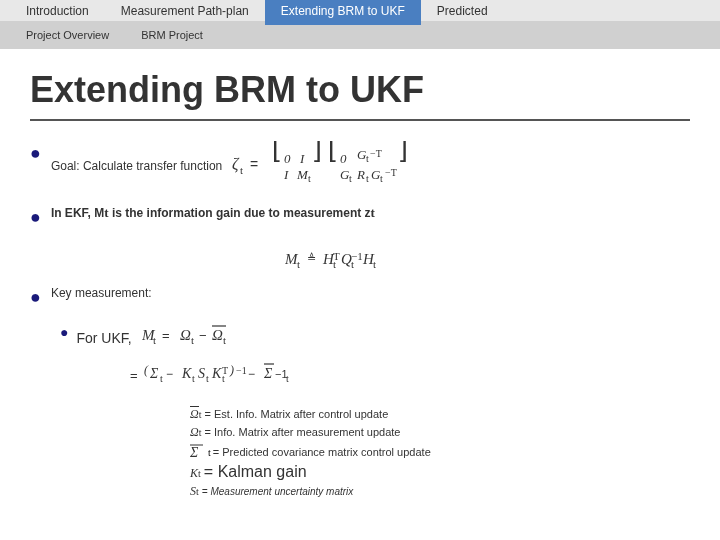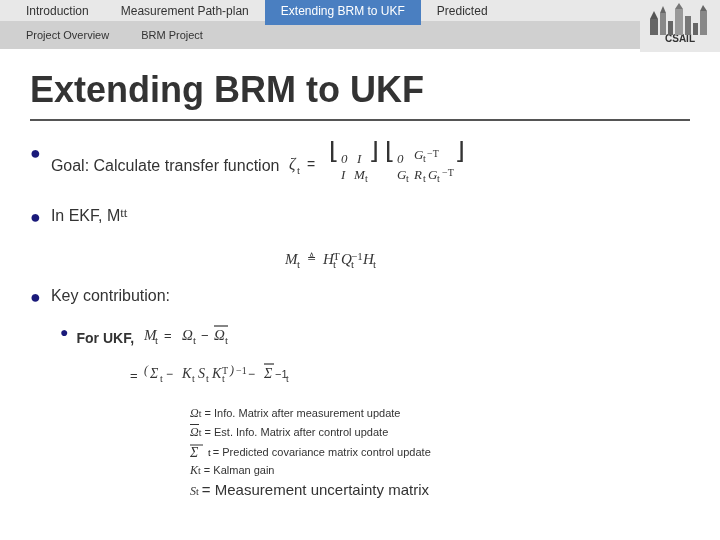--- a/index.html
+++ b/index.html
@@ -87,34 +87,33 @@
       margin-bottom: 14px;
     }
     .bullet {
       color: #1a1a7a;
       font-size: 18px;
       margin-right: 10px;
       margin-top: 2px;
       flex-shrink: 0;
     }
     .bullet-text {
-      font-size: 16px;
+      font-size: 12px;
       color: #333;
       line-height: 1.4;
     }
     .sub-bullet {
       color: #1a1a7a;
       font-size: 14px;
       margin-right: 8px;
       margin-top: 2px;
     }
     .sub-bullet-text {
       font-size: 14px;
       color: #333;
-      font-weight: bold;
     }
 
     
     .formula-inline {
       display: inline-block;
       margin-left: 10px;
       vertical-align: middle;
     }
     .annotation-row {
       font-size: 11px;
@@ -156,40 +155,20 @@
 </head>
 <body>
 
 <div style="position: relative;">
   <div class="top-nav">
     <div class="nav-item">Introduction</div>
     <div class="nav-item">Measurement Path-plan</div>
     <div class="nav-item active">Extending BRM to UKF</div>
     <div class="nav-item">Predicted</div>
 
-    <div class="logo-area">
-      <div class="csail-logo">
-        <svg class="csail-building" width="70" height="34" viewBox="0 0 70 34">
-
-          <rect x="5" y="18" width="8" height="16" fill="#666"></rect>
-          <rect x="15" y="12" width="6" height="22" fill="#888"></rect>
-          <rect x="23" y="20" width="5" height="14" fill="#666"></rect>
-          <rect x="30" y="8" width="8" height="26" fill="#999"></rect>
-          <rect x="40" y="15" width="6" height="19" fill="#777"></rect>
-          <rect x="48" y="22" width="5" height="12" fill="#666"></rect>
-          <rect x="55" y="10" width="7" height="24" fill="#888"></rect>
-
-          <polygon points="5,18 9,10 13,18" fill="#555"></polygon>
-          <polygon points="15,12 18,5 21,12" fill="#666"></polygon>
-          <polygon points="30,8 34,2 38,8" fill="#777"></polygon>
-          <polygon points="55,10 58,4 62,10" fill="#666"></polygon>
-        </svg>
-        <div class="csail-text">CSAIL</div>
-      </div>
-    </div>
   </div>
 
   <div class="sub-nav">
     <div class="sub-nav-item">Project Overview</div>
     <div class="sub-nav-item">BRM Project</div>
   </div>
 </div>
 
 <div class="main-content">
   <div class="content-wrapper">
@@ -235,23 +214,24 @@
             <text x="153" y="35" font-family="Times New Roman" font-size="10" fill="#333">−T</text>
 
             <text x="168" y="15" font-family="Arial" font-size="28" fill="#333">]</text>
           </svg>
         </span>
       </div>
     </div>
 
     <div class="bullet-row">
       <span class="bullet">●</span>
-      <div style="display:flex; flex:1;">
+      <div style="display:flex; flex:1;font-weight:bold;">
         <span class="bullet-text">In EKF, M</span>
         <span style="font-family:'Times New Roman'; font-size:13px; vertical-align:sub; margin-bottom:-4px; color:#333;">t</span>
+        <span class="bullet-text">&nbsp;is the information gain due to measurement z</span>
         <span style="font-family:'Times New Roman'; font-size:13px; vertical-align:sub; color:#333;">t</span>
       </div>
     </div>
 
     <div class="math-block">
       <svg width="180" height="36" viewBox="0 0 180 36">
         <text x="0" y="22" font-family="Times New Roman" font-style="italic" font-size="15" fill="#333">M</text>
         <text x="12" y="26" font-family="Times New Roman" font-size="11" fill="#333">t</text>
         <text x="22" y="20" font-family="Times New Roman" font-size="11" fill="#333">≜</text>
         <text x="38" y="22" font-family="Times New Roman" font-style="italic" font-size="15" fill="#333">H</text>
@@ -260,21 +240,21 @@
         <text x="56" y="22" font-family="Times New Roman" font-style="italic" font-size="15" fill="#333">Q</text>
         <text x="66" y="18" font-family="Times New Roman" font-size="11" fill="#333">−1</text>
         <text x="66" y="26" font-family="Times New Roman" font-size="11" fill="#333">t</text>
         <text x="78" y="22" font-family="Times New Roman" font-style="italic" font-size="15" fill="#333">H</text>
         <text x="88" y="26" font-family="Times New Roman" font-size="11" fill="#333">t</text>
       </svg>
     </div>
 
     <div class="bullet-row">
       <span class="bullet">●</span>
-      <span class="bullet-text">Key contribution:</span>
+      <span class="bullet-text">Key measurement:</span>
     </div>
 
     <div style="display:flex; align-items:flex-start; margin-left:30px; margin-bottom:6px;">
       <span class="sub-bullet">●</span>
       <div style="display:flex; align-items:center;">
         <span class="sub-bullet-text">For UKF,</span>
 
         <span style="margin-left:10px;">
           <svg width="180" height="28" viewBox="0 0 180 28">
             <text x="0" y="18" font-family="Times New Roman" font-style="italic" font-size="15" fill="#333">M</text>
@@ -313,39 +293,39 @@
 
         <text x="134" y="18" font-family="Times New Roman" font-style="italic" font-size="14" fill="#333">Σ</text>
         <line x1="134" y1="4" x2="144" y2="4" stroke="#333" stroke-width="1.2"></line>
         <text x="145" y="18" font-family="Arial" font-size="11" fill="#333">−1</text>
         <text x="156" y="22" font-family="Times New Roman" font-size="10" fill="#333">t</text>
       </svg>
     </div>
 
     <div style="margin-left: 160px; margin-top: 10px;">
       <div class="annotation-row">
+        <span style="font-family:'Times New Roman'; font-style:italic; font-size:12px; border-top:1px solid #333; display:inline-block; padding-top:0;">Ω</span><span style="font-size:10px; font-family:'Times New Roman';">t</span>
+        <span style="font-size:11px; color:#333;">= Est. Info. Matrix after control update</span>
+      </div>
+      <div class="annotation-row">
         <span style="font-family:'Times New Roman'; font-style:italic; font-size:12px;">Ω</span><span style="font-size:10px; font-family:'Times New Roman';">t</span>
         <span style="font-size:11px; color:#333;">= Info. Matrix after measurement update</span>
-      </div>
-      <div class="annotation-row">
-        <span style="font-family:'Times New Roman'; font-style:italic; font-size:12px; border-top:1px solid #333; display:inline-block; padding-top:0;">Ω</span><span style="font-size:10px; font-family:'Times New Roman';">t</span>
-        <span style="font-size:11px; color:#333;">= Est. Info. Matrix after control update</span>
       </div>
       <div style="display:flex; margin-bottom:2px; align-items:center;">
         <svg width="18" height="18" viewBox="0 0 18 18">
           <text x="0" y="14" font-family="Times New Roman" font-style="italic" font-size="14" fill="#333">Σ</text>
           <line x1="0" y1="2" x2="13" y2="2" stroke="#333" stroke-width="1"></line>
         </svg>
         <span style="font-size:10px; font-family:'Times New Roman';">t</span>
         <span style="font-size:11px; color:#333; margin-left:2px;">= Predicted covariance matrix control update</span>
       </div>
       <div class="annotation-row">
         <span style="font-family:'Times New Roman'; font-style:italic; font-size:12px;">K</span><span style="font-size:10px; font-family:'Times New Roman';">t</span>
-        <span style="font-size:11px; color:#333;">= Kalman gain</span>
+        <span style="font-size:16px; color:#333;">= Kalman gain</span>
       </div>
       <div class="annotation-row">
         <span style="font-family:'Times New Roman'; font-style:italic; font-size:12px;">S</span><span style="font-size:10px; font-family:'Times New Roman';">t</span>
-        <span style="font-size:15px; color:#333;">= Measurement uncertainty matrix</span>
+        <span style="font-size:10px; color:#333;font-style:italic;">= Measurement uncertainty matrix</span>
       </div>
     </div>
 
   </div>
 </div>
 
 </body></html>

